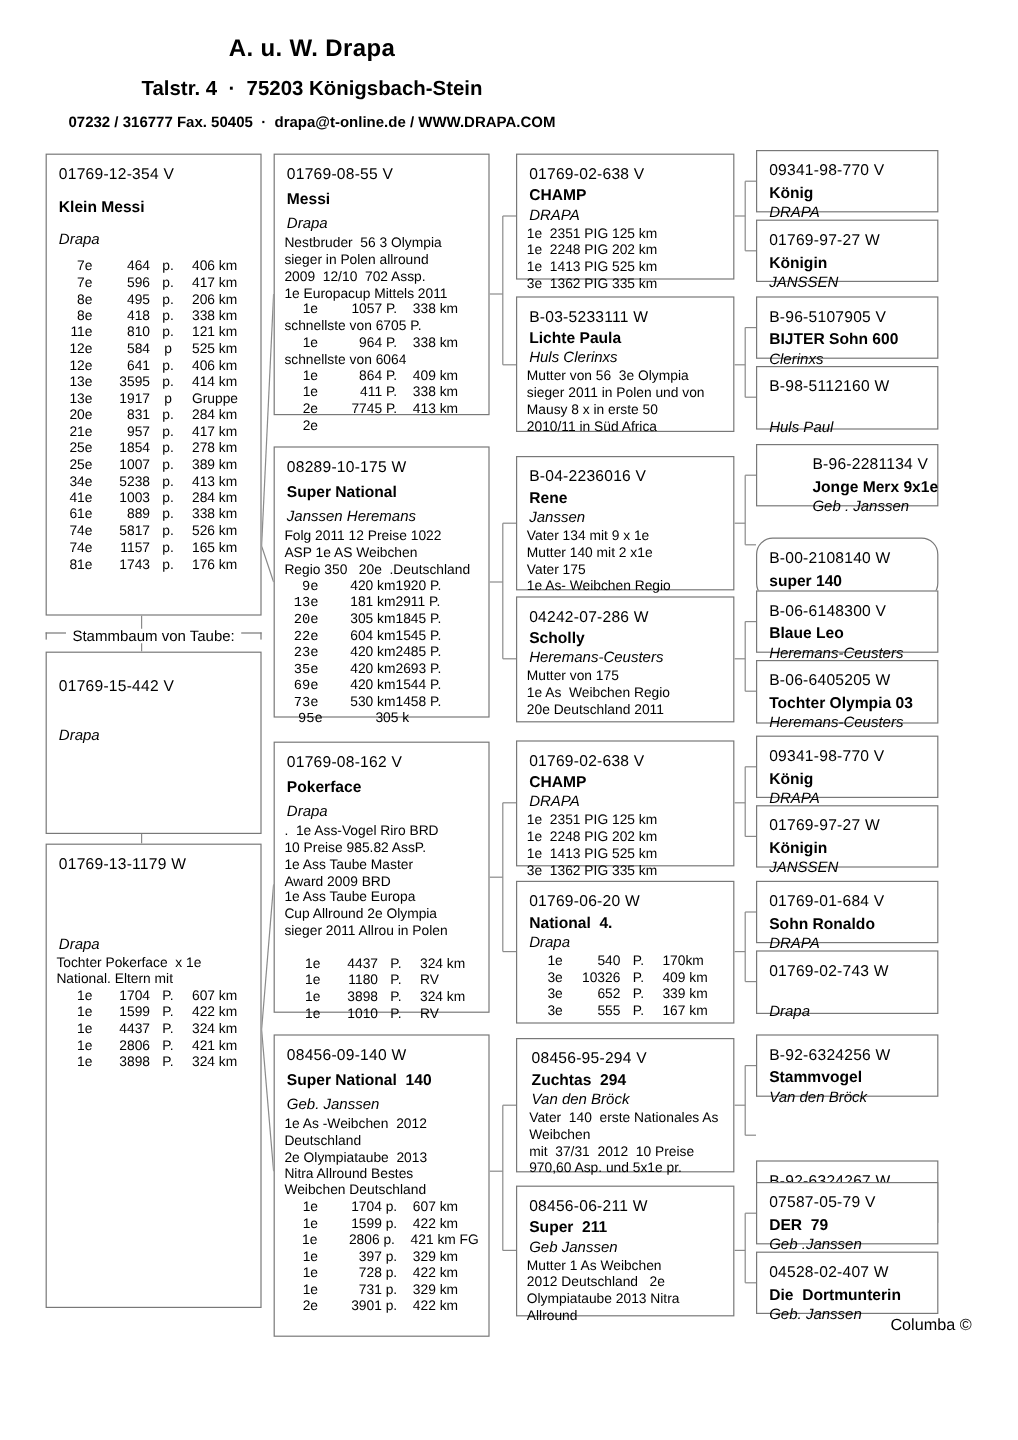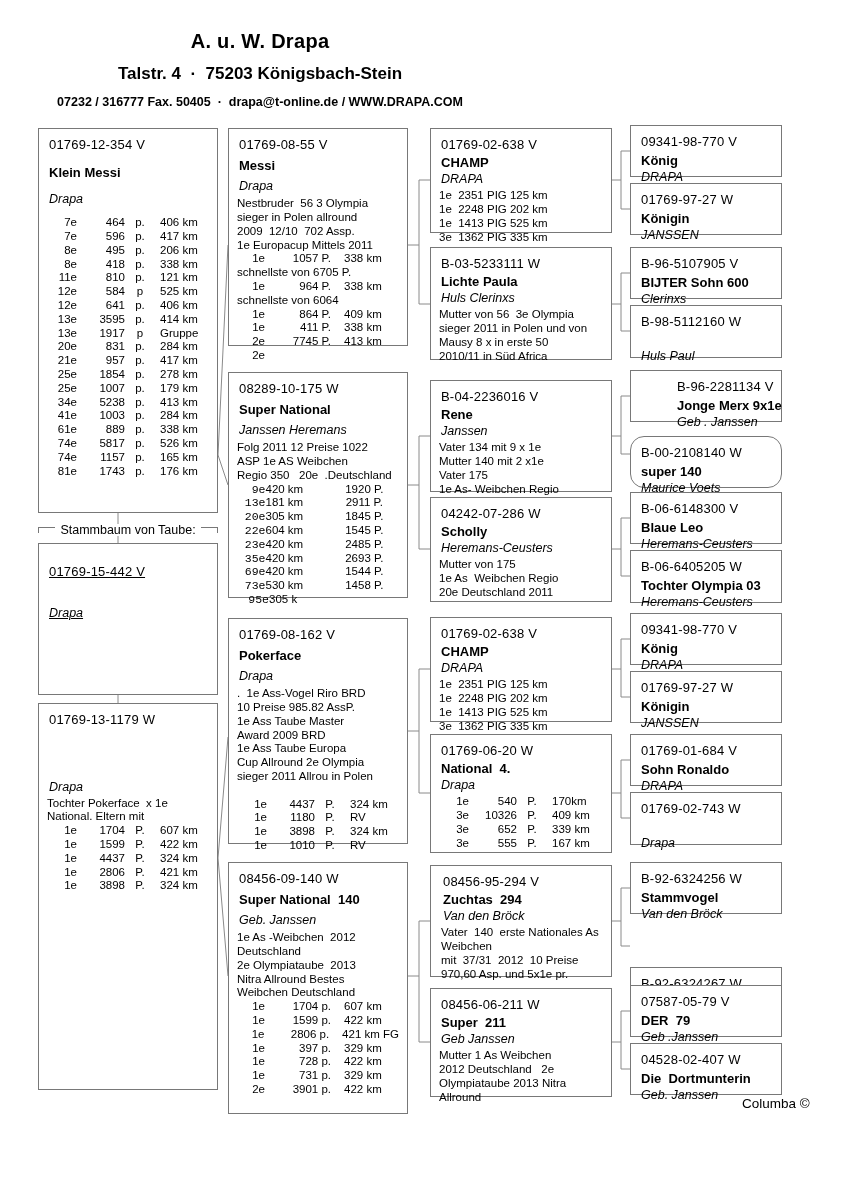--- a/index.html
+++ b/index.html
@@ -21,22 +21,22 @@
   .g4 .ring{margin-bottom:3px;}
   .roomy .ring{margin-bottom:12px;} .roomy .bname{margin-bottom:12px;} .roomy .strain{margin-bottom:9px;}
   .mid .ring{margin-bottom:5px;} .mid .bname{margin-bottom:6px;} .mid .strain{margin-bottom:3px;}
   .content{margin-top:1px;}
   .bline{display:flex;white-space:pre;min-height:13.8px;align-items:baseline;}
   .cell{display:block;}
   .ca .c0{width:30px;text-align:right;} .ca .c1{width:48px;text-align:right;}
   .ca .c2{width:30px;text-align:center;} .ca .c3{padding-left:5px;}
   .cb .c0{width:28px;text-align:right;} .cb .c1{width:66px;text-align:right;}
   .cb .c2{padding-left:13px;}
-  .cc .c0{width:32px;text-align:right;font-family:Liberation Mono, monospace;} .cc .c1{width:72px;text-align:left;}
-  .cc .c2{width:78px;text-align:center;}
+  .cc .c0{width:32px;text-align:right;font-family:Liberation Mono, monospace;} .cc .c1{width:72px;text-align:right;}
+  .cc .c2{width:78px;text-align:left;}
   .sp12{height:12px;} .sp24{height:22px;} .sp46{height:48px;}
   .legendrow{position:absolute;left:38px;top:523px;width:180px;display:flex;align-items:center;
              font-size:12.5px;}
   .legendrow .ln{flex:1;border-top:1px solid #787878;height:5px;position:relative;}
   .legendrow .ln.l::before{content:"";position:absolute;left:0;top:-1px;width:1px;height:6px;background:#787878;}
   .legendrow .ln.r::before{content:"";position:absolute;right:0;top:-1px;width:1px;height:6px;background:#787878;}
   .legendrow .txt{padding:0 5px;white-space:nowrap;}
   .credit{position:absolute;top:1096px;left:742px;font-size:13.5px;}
 </style>
 </head>
@@ -119,37 +119,37 @@
         <div class="bline"><span class="cell c0">8e</span><span class="cell c1">495</span><span class="cell c2">p.</span><span class="cell c3">206 km</span></div>
         <div class="bline"><span class="cell c0">8e</span><span class="cell c1">418</span><span class="cell c2">p.</span><span class="cell c3">338 km</span></div>
         <div class="bline"><span class="cell c0">11e</span><span class="cell c1">810</span><span class="cell c2">p.</span><span class="cell c3">121 km</span></div>
         <div class="bline"><span class="cell c0">12e</span><span class="cell c1">584</span><span class="cell c2">p</span><span class="cell c3">525 km</span></div>
         <div class="bline"><span class="cell c0">12e</span><span class="cell c1">641</span><span class="cell c2">p.</span><span class="cell c3">406 km</span></div>
         <div class="bline"><span class="cell c0">13e</span><span class="cell c1">3595</span><span class="cell c2">p.</span><span class="cell c3">414 km</span></div>
         <div class="bline"><span class="cell c0">13e</span><span class="cell c1">1917</span><span class="cell c2">p</span><span class="cell c3">Gruppe</span></div>
         <div class="bline"><span class="cell c0">20e</span><span class="cell c1">831</span><span class="cell c2">p.</span><span class="cell c3">284 km</span></div>
         <div class="bline"><span class="cell c0">21e</span><span class="cell c1">957</span><span class="cell c2">p.</span><span class="cell c3">417 km</span></div>
         <div class="bline"><span class="cell c0">25e</span><span class="cell c1">1854</span><span class="cell c2">p.</span><span class="cell c3">278 km</span></div>
-        <div class="bline"><span class="cell c0">25e</span><span class="cell c1">1007</span><span class="cell c2">p.</span><span class="cell c3">179 km</span></div>
+        <div class="bline"><span class="cell c0">25e</span><span class="cell c1">1007</span><span class="cell c2">p.</span><span class="cell c3">389 km</span></div>
         <div class="bline"><span class="cell c0">34e</span><span class="cell c1">5238</span><span class="cell c2">p.</span><span class="cell c3">413 km</span></div>
         <div class="bline"><span class="cell c0">41e</span><span class="cell c1">1003</span><span class="cell c2">p.</span><span class="cell c3">284 km</span></div>
         <div class="bline"><span class="cell c0">61e</span><span class="cell c1">889</span><span class="cell c2">p.</span><span class="cell c3">338 km</span></div>
         <div class="bline"><span class="cell c0">74e</span><span class="cell c1">5817</span><span class="cell c2">p.</span><span class="cell c3">526 km</span></div>
         <div class="bline"><span class="cell c0">74e</span><span class="cell c1">1157</span><span class="cell c2">p.</span><span class="cell c3">165 km</span></div>
         <div class="bline"><span class="cell c0">81e</span><span class="cell c1">1743</span><span class="cell c2">p.</span><span class="cell c3">176 km</span></div>
       </div>
   </div>
 
   <div class="legendrow">
     <div class="ln l"></div>
     <div class="txt">Stammbaum von Taube:</div>
     <div class="ln r"></div>
   </div>
 
-  <div class="pbox w1" style="top:543px;height:152px;text-decoration:underline;">
+  <div class="pbox w1" style="top:543px;height:152px;">
     <div class="sp12"></div>
     <div class="ring">01769-15-442 V</div>
     <div class="sp24"></div>
     <div class="strain">Drapa</div>
   </div>
 
   <div class="pbox w1 ca" style="top:703px;height:387px;">
     <div class="ring">01769-13-1179 W</div>
     <div class="sp46"></div>
     <div class="strain">Drapa</div>
@@ -370,21 +370,21 @@
   <div class="pbox w4 g4" style="top:305px;height:53px;">
     <div class="ring">B-98-5112160 W</div>
     <div class="bname"></div>
     <div class="strain">Huls Paul</div>
   </div>
   <div class="pbox w4 g4" style="top:370px;height:52px;padding-left:44px;">
     <div class="ring">B-96-2281134 V</div>
     <div class="bname">Jonge Merx 9x1e</div>
     <div class="strain">Geb . Janssen</div>
   </div>
-  <div class="pbox w4 g4" style="top:436px;height:52px;border-radius:14px;">
+  <div class="pbox w4 g4" style="top:448px;height:52px;border-radius:14px;">
     <div class="ring">B-00-2108140 W</div>
     <div class="bname">super 140</div>
     <div class="strain">Maurice Voets</div>
   </div>
   <div class="pbox w4 g4" style="top:492px;height:52px;">
     <div class="ring">B-06-6148300 V</div>
     <div class="bname">Blaue Leo</div>
     <div class="strain">Heremans-Ceusters</div>
   </div>
   <div class="pbox w4 g4" style="top:550px;height:53px;">

